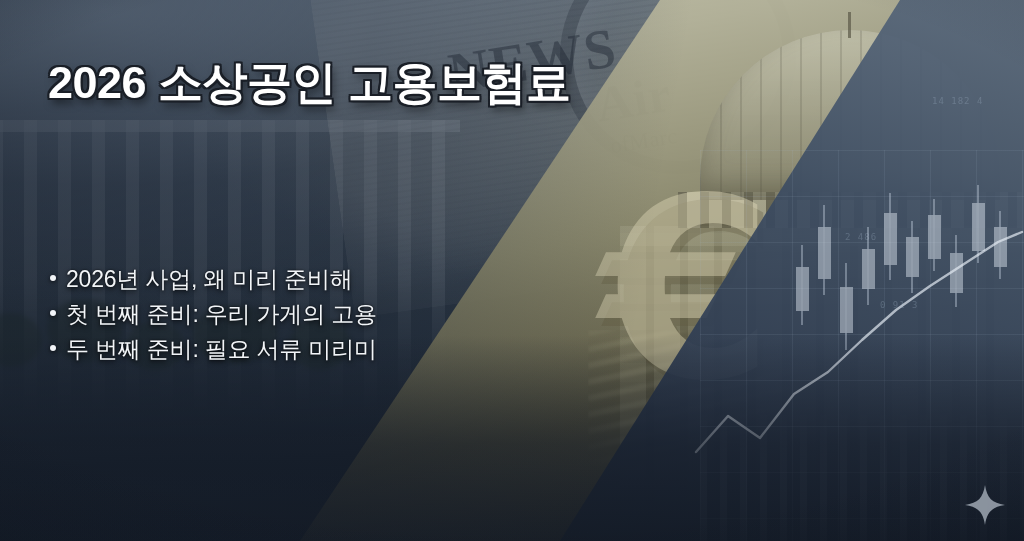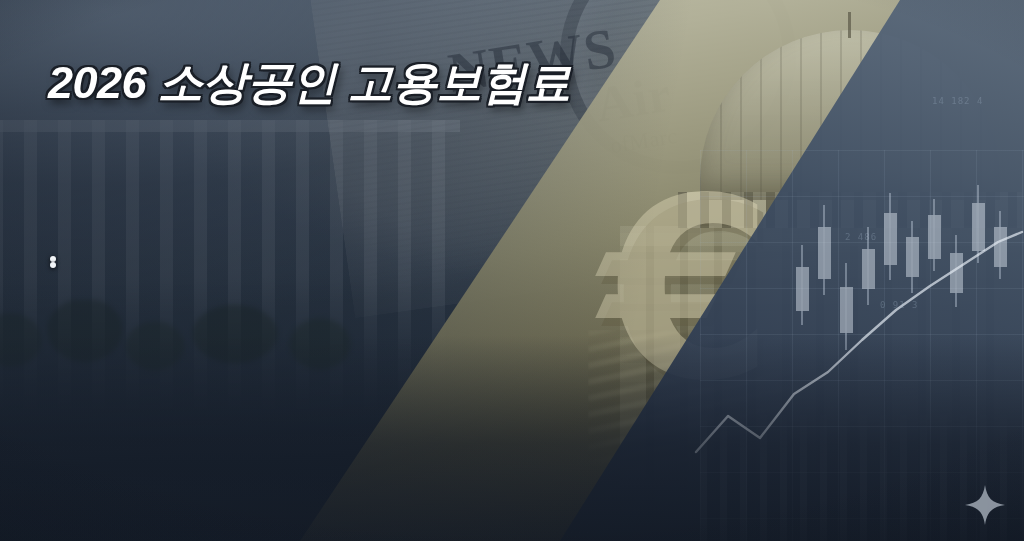--- a/index.html
+++ b/index.html
@@ -254,21 +254,21 @@
     font-weight: 700;
     line-height: 1.22;
     letter-spacing: -.5px;
     text-shadow:
       -2px -2px 0 #1a1f27, 2px -2px 0 #1a1f27,
       -2px  2px 0 #1a1f27, 2px  2px 0 #1a1f27,
        0   -2px 0 #1a1f27, 0    2px 0 #1a1f27,
       -2px  0   0 #1a1f27, 2px  0   0 #1a1f27,
        3px  5px 9px rgba(0,0,0,.55);
   }
-  #headline .hl-line { display: block; white-space: pre; font-style: italic; }
+  #headline .hl-line { display: block; white-space: pre; }
 
   #bullets {
     position: absolute;
     left: 50px;
     top: 262px;
     margin: 0;
     padding: 0;
     list-style: none;
     width: 560px;
   }
@@ -371,23 +371,29 @@
   <div class="layer" id="text-scrim"></div>
   <div class="layer" id="vignette"></div>
 
   <h1 id="headline">
     <span class="hl-line">2026 소상공인 고용보험료</span>
   </h1>
 
   <ul id="bullets">
     <li>
       <span class="dot"></span>
+      <span>2026년 사업, 왜 미리 준비해</span>
     </li>
     <li>
       <span class="dot"></span>
+      <span>첫 번째 준비: 우리 가게의 고용</span>
+    </li>
+    <li>
+      <span class="dot"></span>
+      <span>두 번째 준비: 필요 서류 미리미</span>
     </li>
   </ul>
 
   <svg id="sparkle" viewBox="0 0 40 40">
     <path d="M20 0 C22 13 27 18 40 20 C27 22 22 27 20 40 C18 27 13 22 0 20 C13 18 18 13 20 0 Z" fill="#9aa3ae"></path>
   </svg>
 
 </div>
 
 </body></html>

